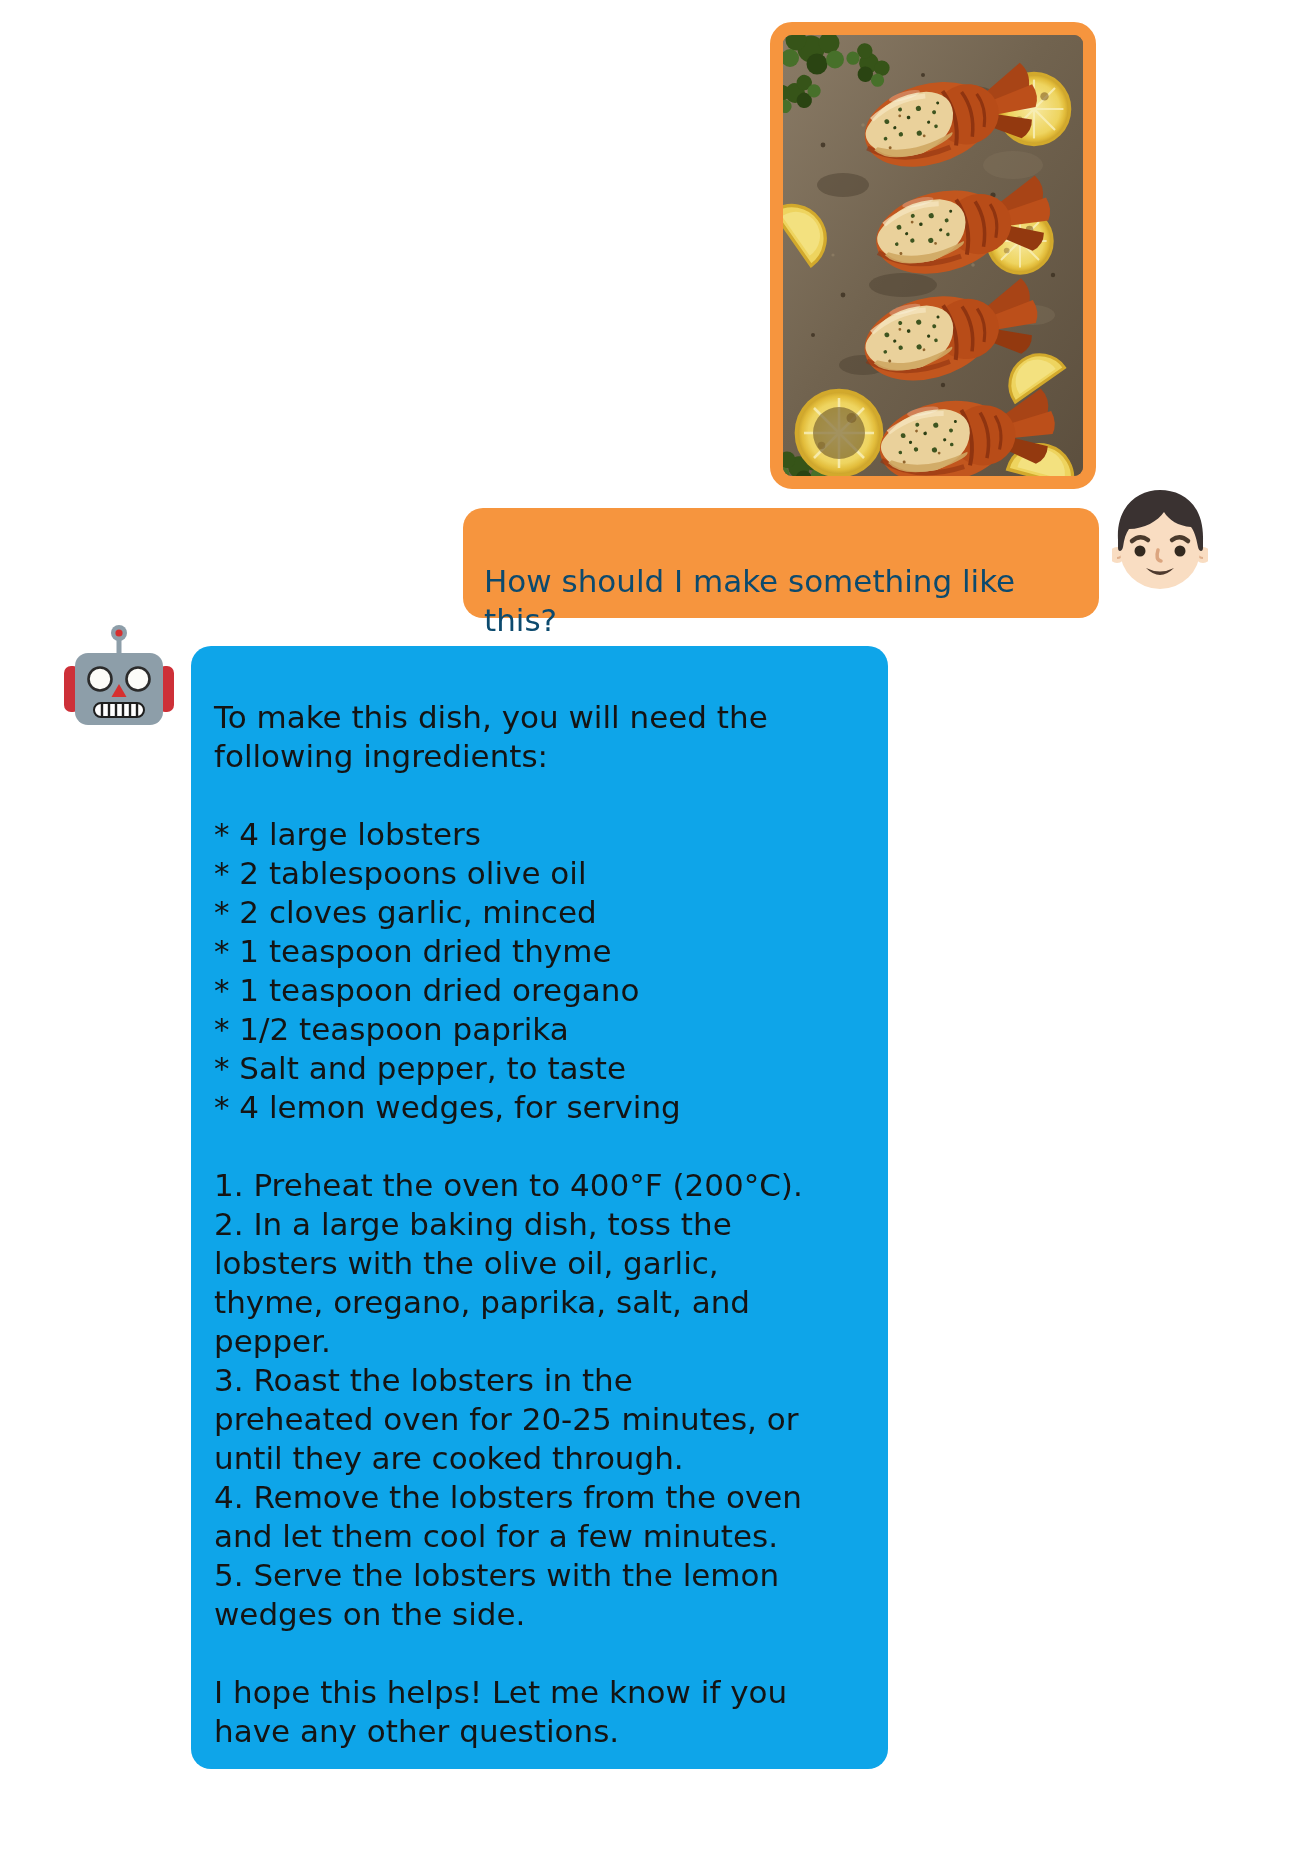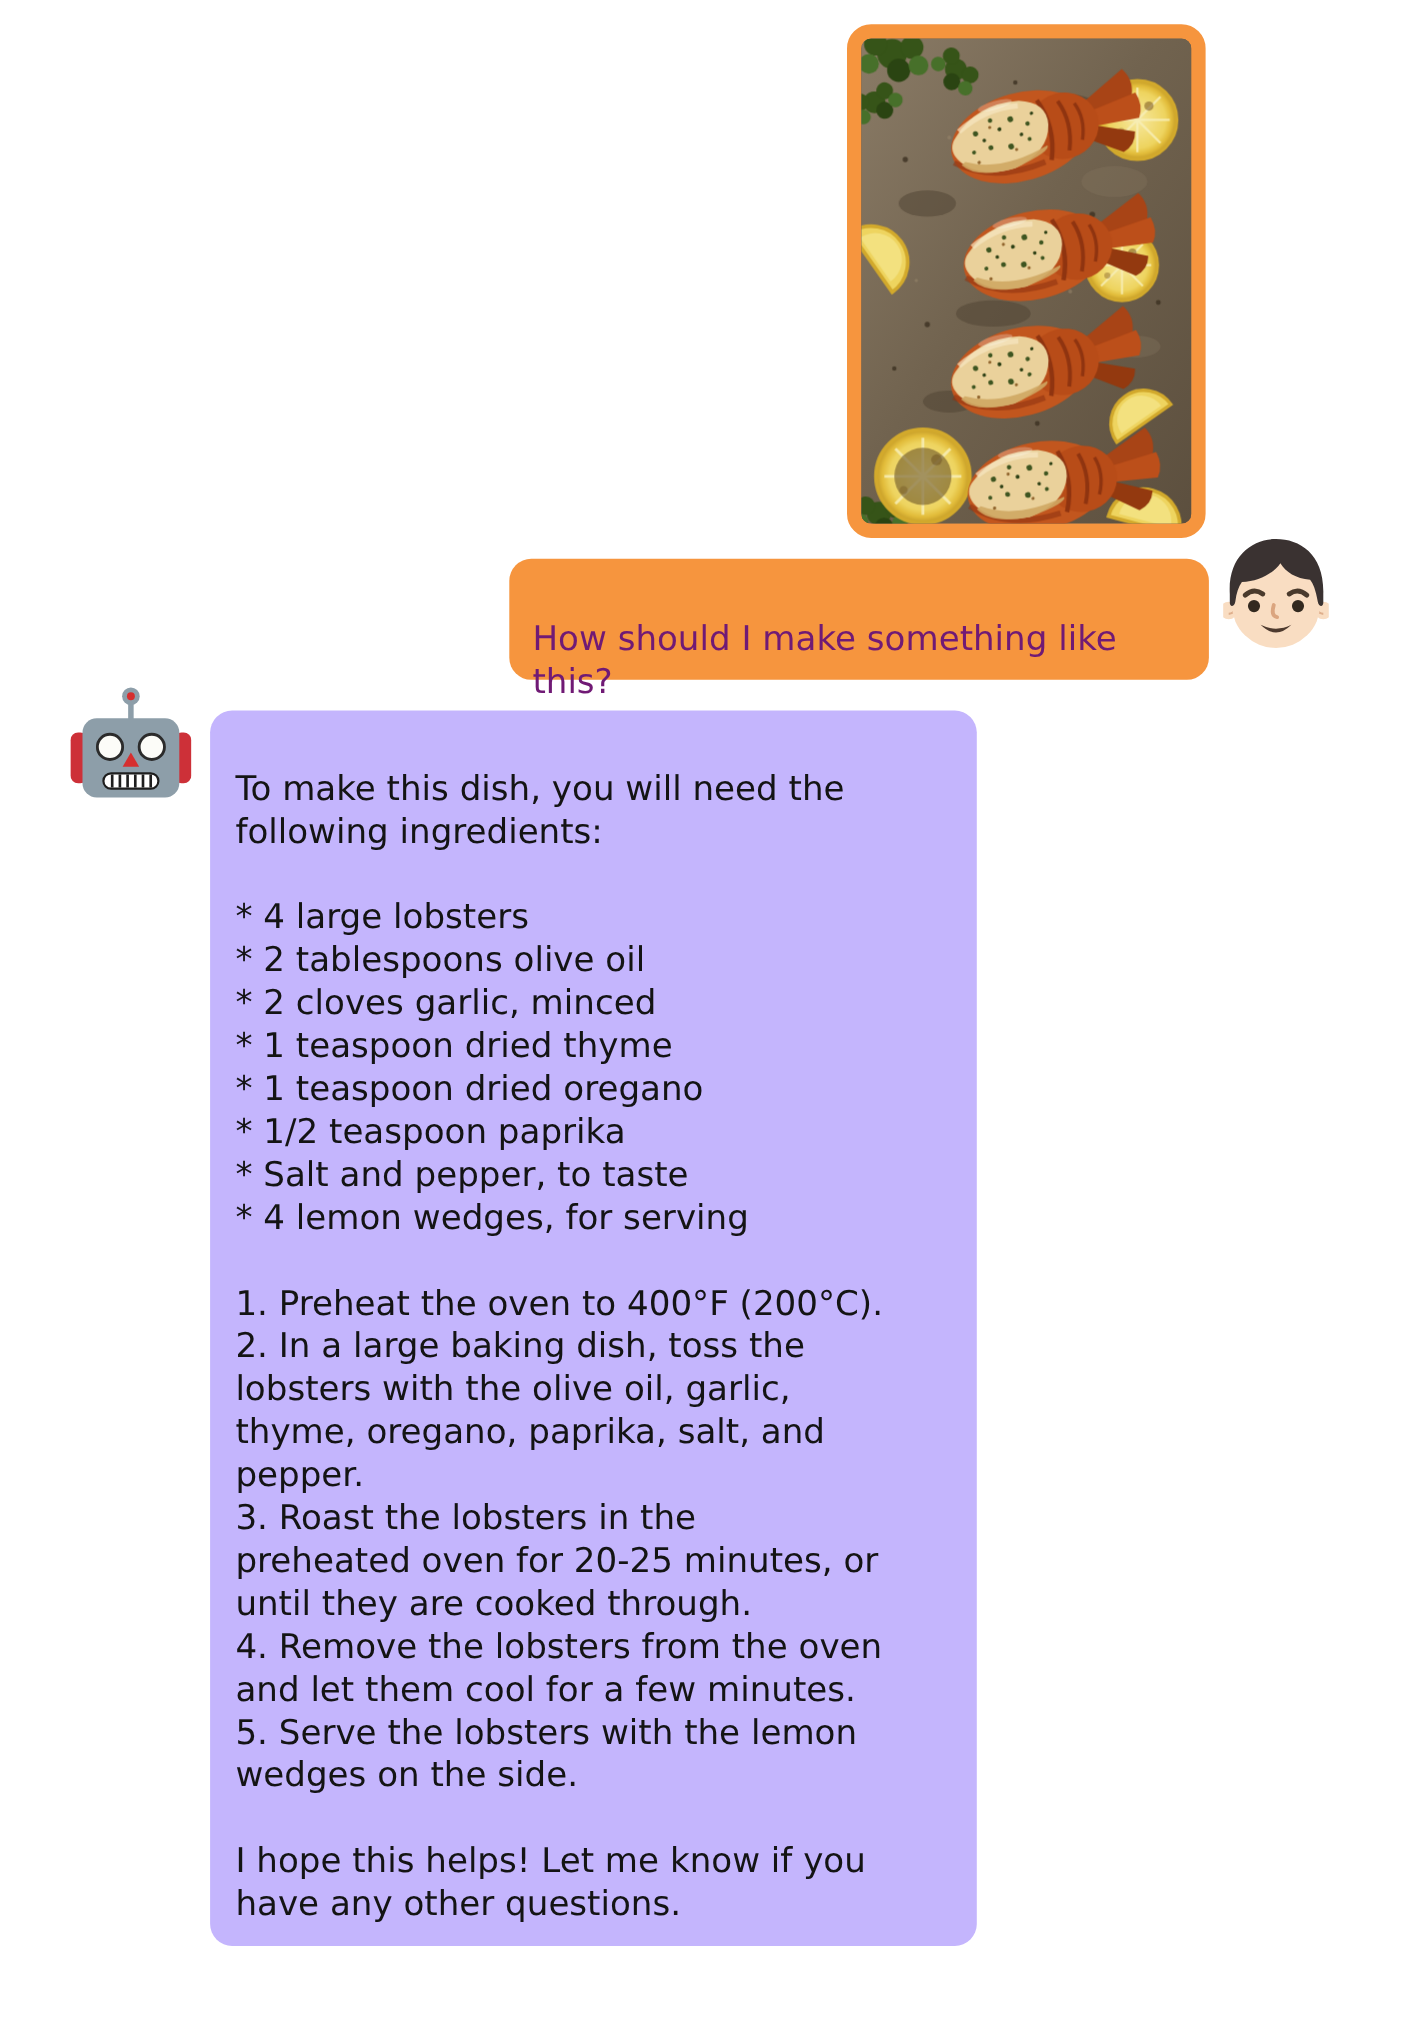--- a/index.html
+++ b/index.html
@@ -12,25 +12,25 @@
     box-sizing:border-box; border:13px solid #F6953E; border-radius:22px;
     overflow:hidden; background:#6e604e;
   }
   .attachment-card svg { display:block; width:100%; height:100%; }
   .bubble {
     position:absolute; box-sizing:border-box;
     font-size:31px; line-height:39px; white-space:pre-line;
   }
   .bubble.user {
     left:463px; top:508px; width:636px; height:110px;
-    background:#F6953E; color:#701a75; border-radius:20px; padding:15px 21px;
+    background:#F6953E; color:#0c4a6e; border-radius:20px; padding:15px 21px;
   }
   .bubble.assistant {
     left:191px; top:646px; width:697px;
-    background:#c4b5fd; color:#141414; border-radius:20px; padding:13px 23px 18px;
+    background:#0ea5e9; color:#141414; border-radius:20px; padding:13px 23px 18px;
   }
   .avatar { position:absolute; }
   .avatar svg { display:block; width:100%; height:100%; }
   .avatar.user { left:1112px; top:488px; width:96px; height:102px; }
   .avatar.assistant { left:64px; top:622px; width:110px; height:104px; }
 </style>
 </head>
 <body>
 
 <div class="page">

